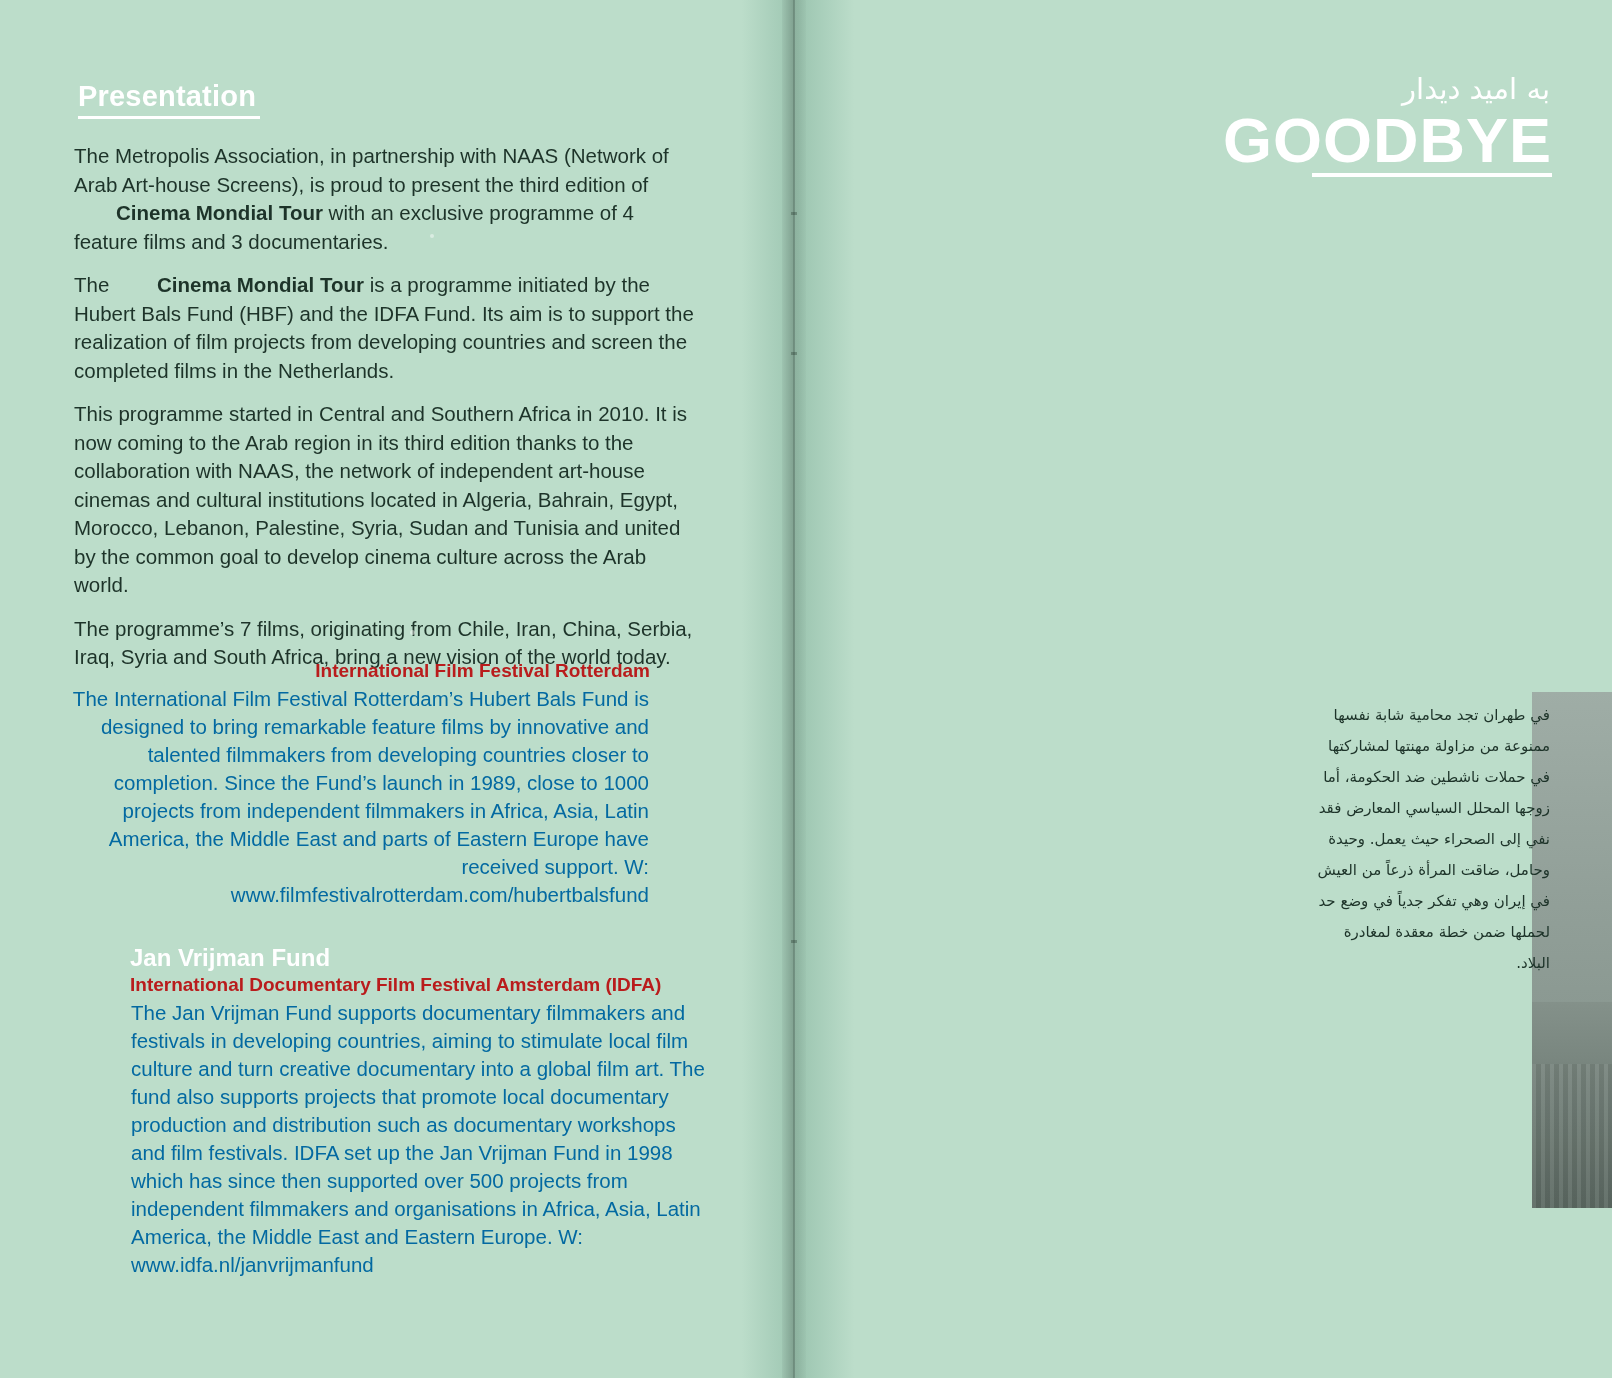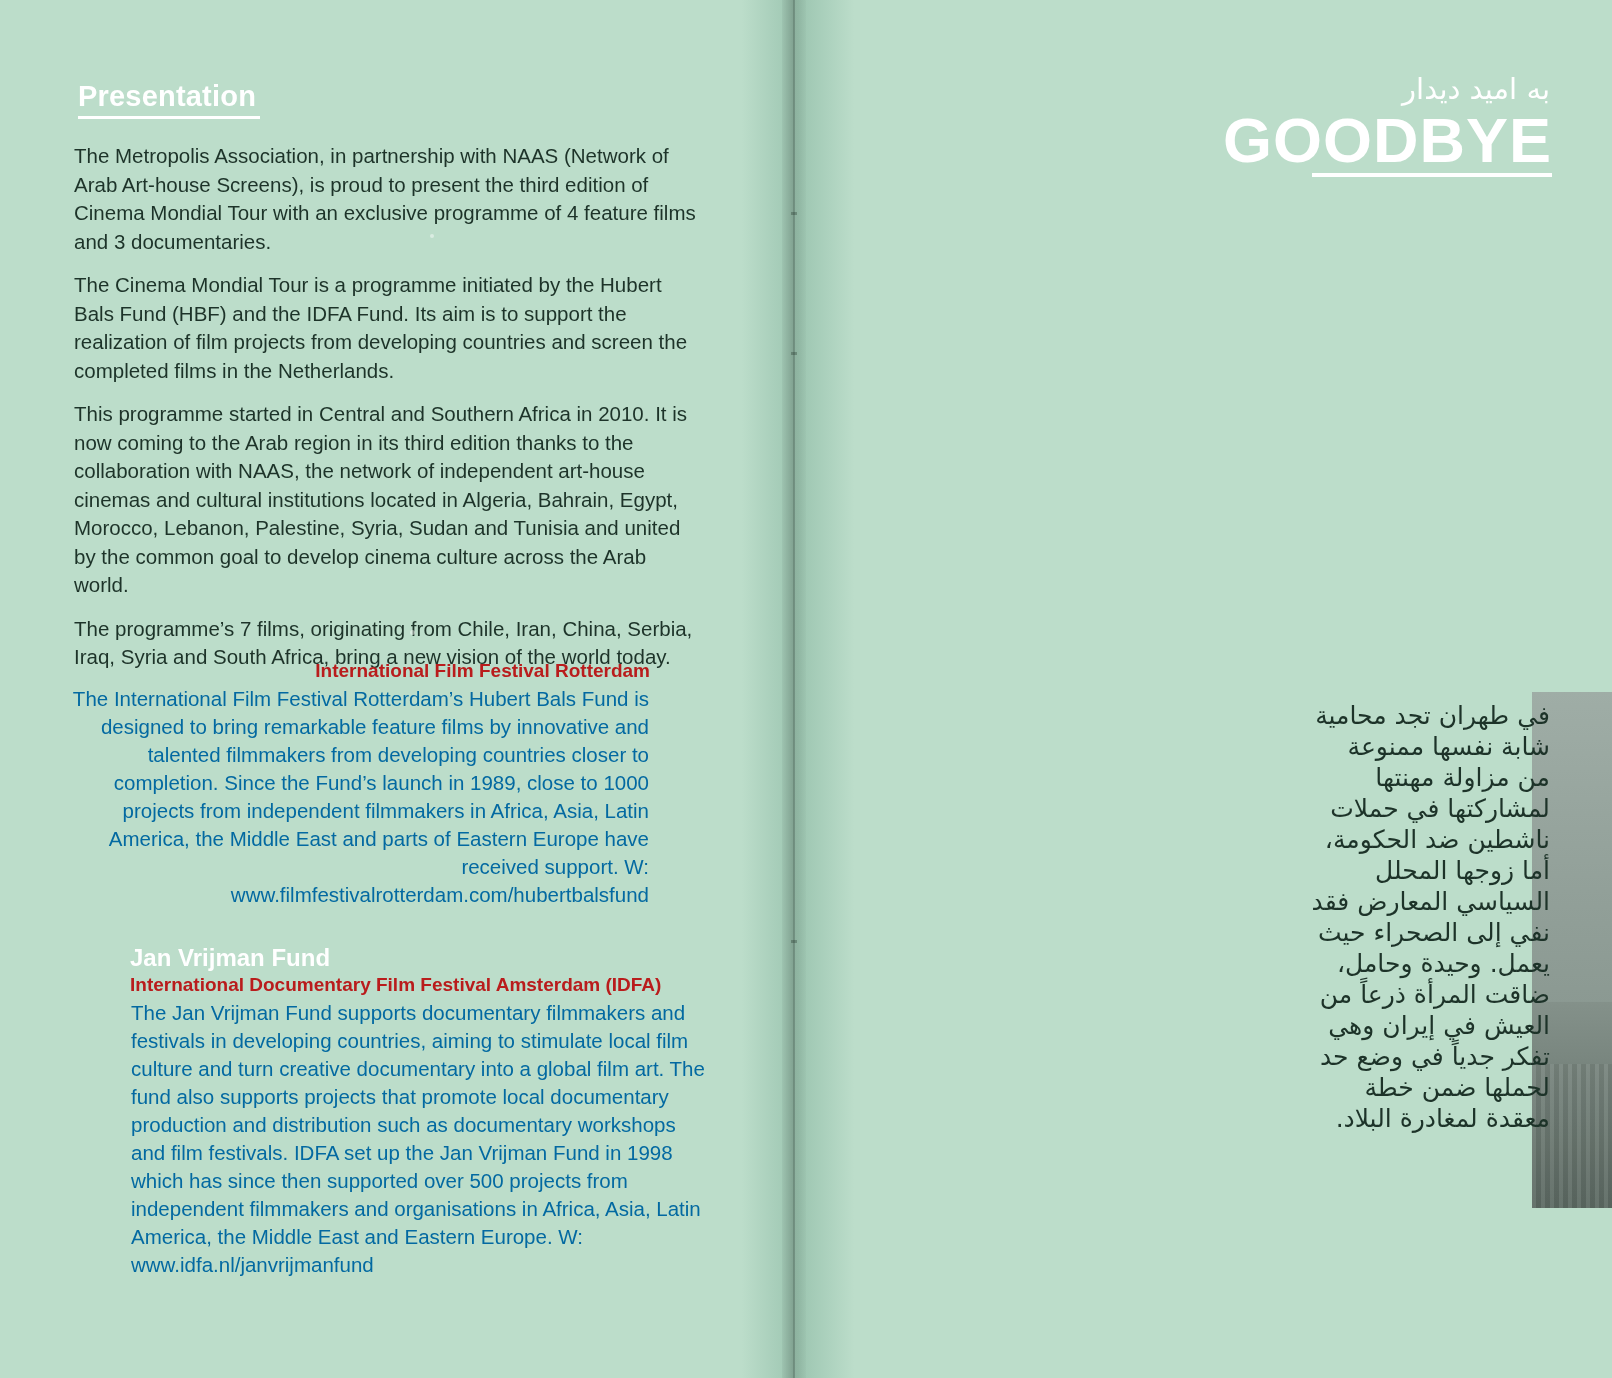--- a/index.html
+++ b/index.html
@@ -73,21 +73,21 @@
   .intro {
     position: absolute;
     left: 74px;
     top: 124px;
     width: 626px;
     font-size: 20.5px;
     line-height: 28.5px;
     color: #1d3329;
   }
   .intro p { margin: 0 0 15px 0; }
-  .intro b { font-weight: normal; }
+  .intro b { font-weight: bold; margin-left: 42px; }
 
   
   .fund-block {
     position: absolute;
     width: 580px;
   }
   .fund-hbf { left: 70px; top: 640px; text-align: right; }
   .fund-jvf { left: 130px; top: 925px; text-align: left; }
 
   .fund-name {
@@ -168,21 +168,21 @@
   .city-photo .ground2:after{
     content:""; position:absolute; left:0; bottom:0; width:100%; height:70%;
     background: repeating-linear-gradient(90deg, rgba(255,255,255,0.06) 0 4px, rgba(0,0,0,0.07) 4px 9px);
   }
 
   .synopsis-ar {
     position: absolute;
     right: 62px;
     top: 700px;
     width: 240px;
-    font-size: 25px;
+    font-size: 15px;
     line-height: 31px;
     color: #1d3329;
     direction: rtl;
     text-align: right;
     font-family: "DejaVu Sans", sans-serif;
   }
 
   .speck {
     position: absolute;
     background: rgba(255,255,255,0.45);

